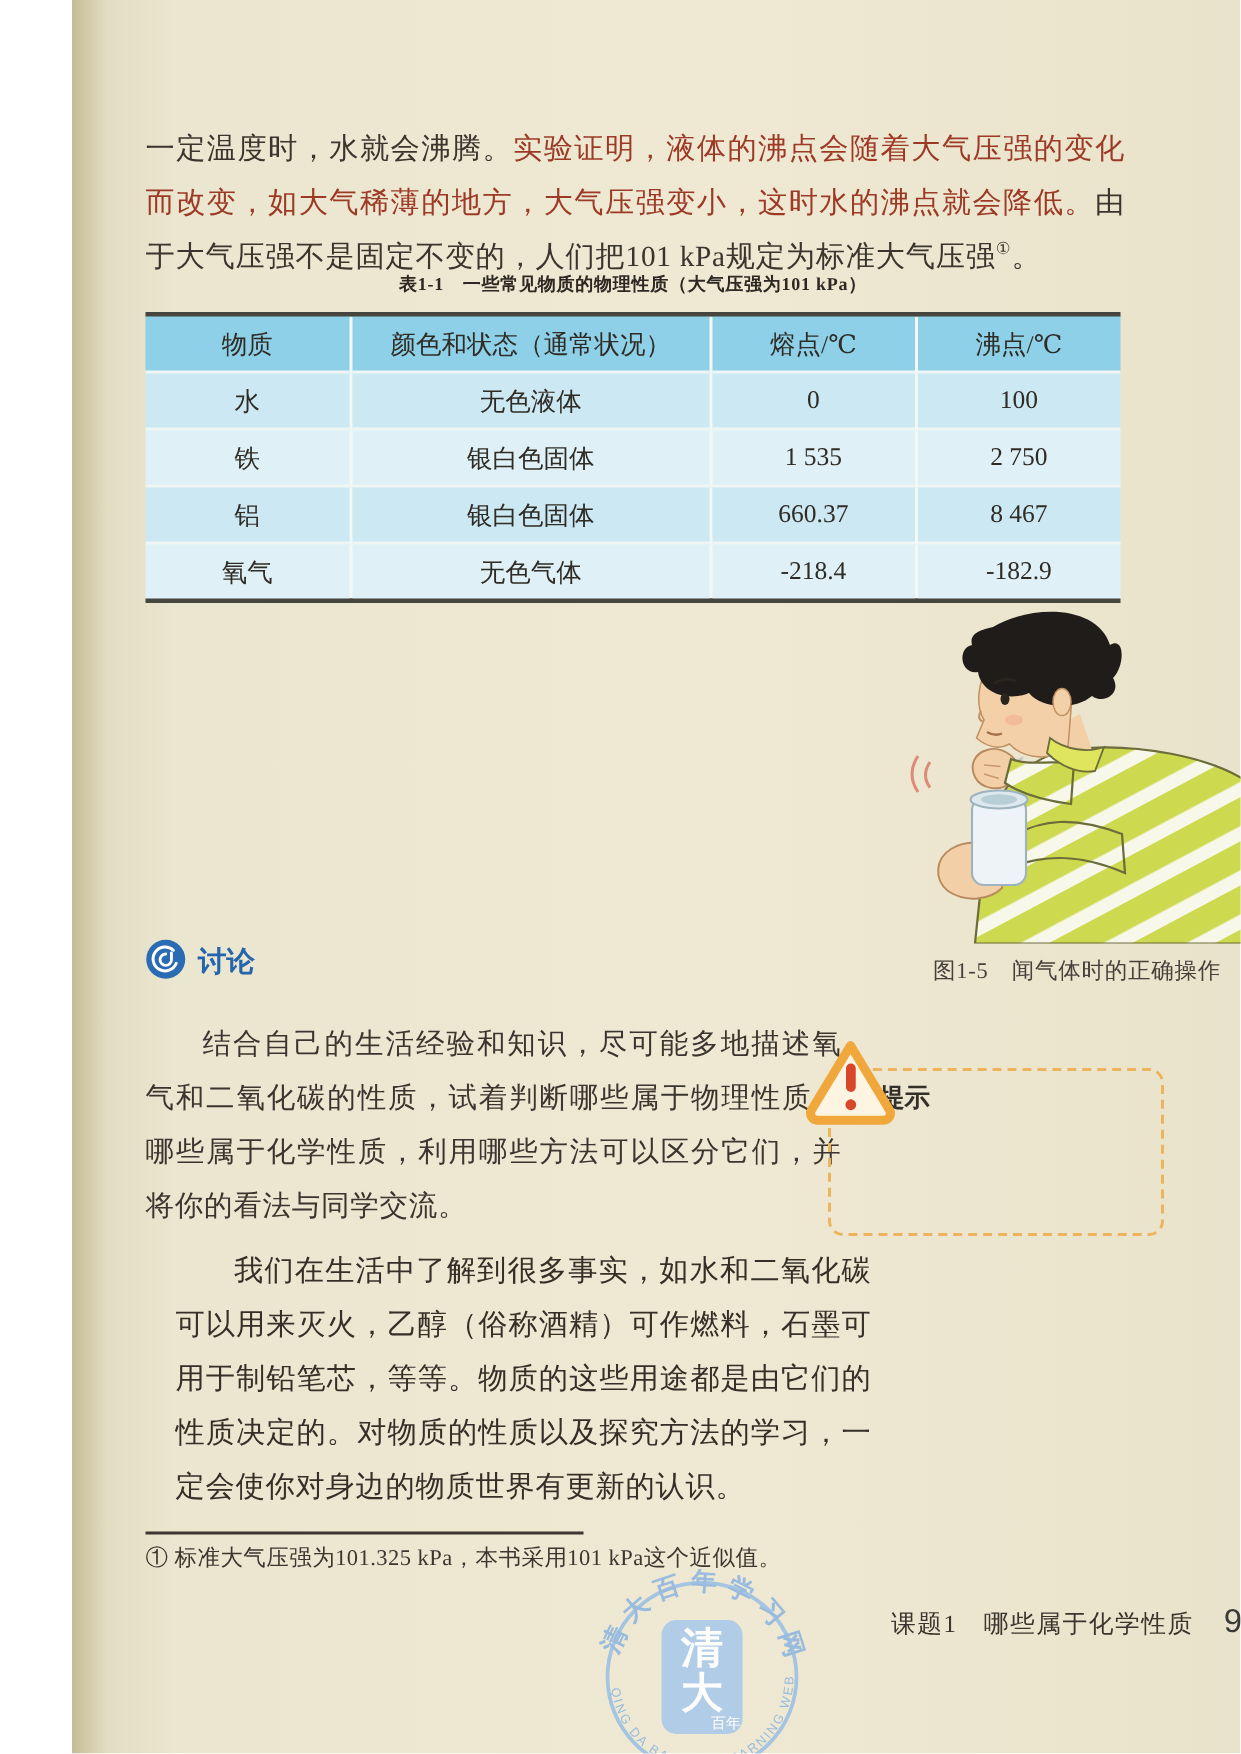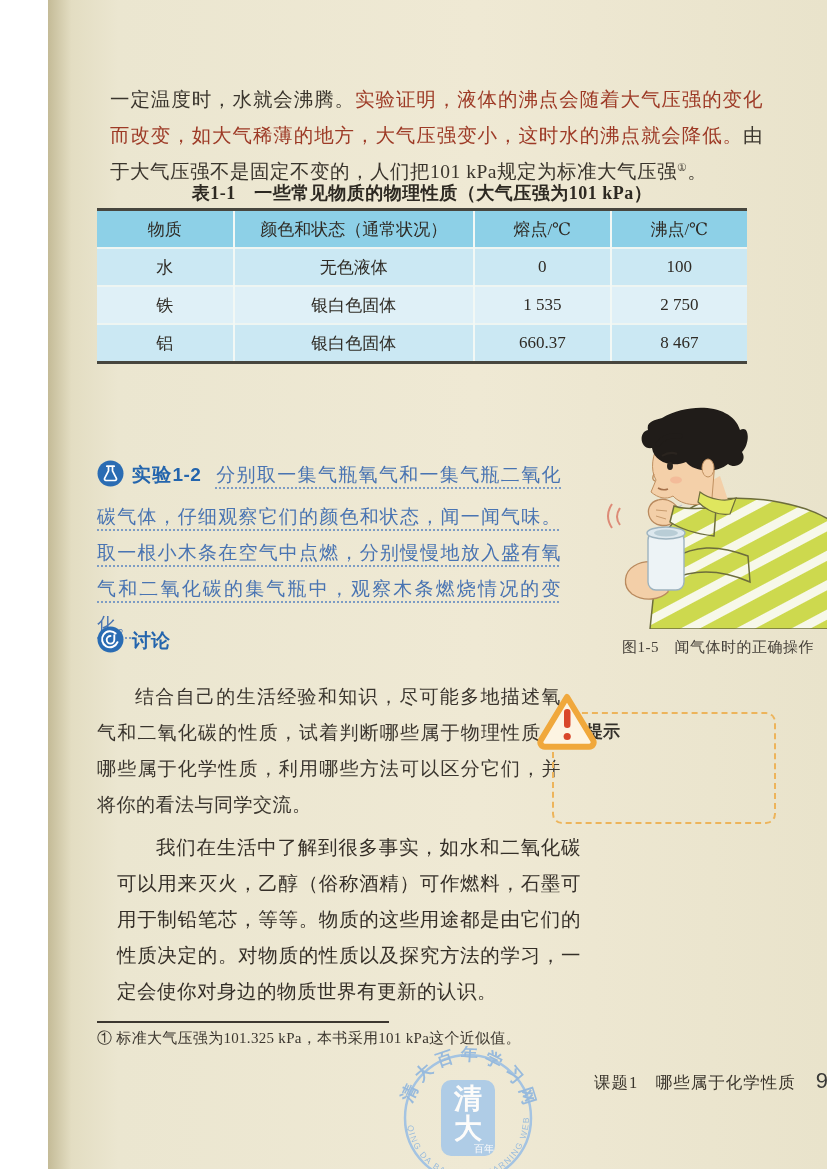--- a/index.html
+++ b/index.html
@@ -9,30 +9,30 @@
     font-family:"Liberation Serif","DejaVu Serif",serif;
     color:#39342c;
   }
   .page{
     position:absolute;left:48px;top:0;width:779px;height:1169px;
     background:linear-gradient(90deg,#c4bb97 0%,#e3ddc2 3%,#ebe6d0 9%,#efe9d4 55%,#e9e3cb 100%);
   }
   .abs{position:absolute;}
   
   .intro{
-    left:62px;top:58px;width:653px;
+    left:49px;top:58px;width:653px;
     font-size:19.5px;line-height:36px;text-align:justify;
     color:#3a352d;letter-spacing:.5px;margin-top:24px;
   }
   .intro .red{color:#9d3a26;}
   sup.note{font-size:11px;vertical-align:super;line-height:0;}
   
   .tbl-title{
     left:49px;top:181px;width:650px;text-align:center;
-    font-size:18px;font-weight:bold;color:#2d2922;letter-spacing:.5px;
+    font-size:12px;font-weight:bold;color:#2d2922;letter-spacing:.5px;
   }
   table.props{
     position:absolute;left:49px;top:208px;width:650px;
     border-collapse:collapse;table-layout:fixed;
     border-top:3px solid #47463e;border-bottom:3px solid #47463e;
     font-size:17px;color:#2f2b25;
   }
   table.props col.c1{width:21%;} table.props col.c2{width:37%;}
   table.props col.c3{width:21%;} table.props col.c4{width:21%;}
   table.props th,table.props td{
@@ -150,28 +150,29 @@
       <td>银白色固体</td>
       <td>1 535</td>
       <td>2 750</td>
     </tr>
     <tr class="ra">
       <td>铝</td>
       <td>银白色固体</td>
       <td>660.37</td>
       <td>8 467</td>
     </tr>
+    <tr class="rb">
+      <td>氧气</td>
+      <td>无色气体</td>
+      <td>-218.4</td>
+      <td>-182.9</td>
+    </tr>
   </tbody>
     </table>
 
-  <p class="abs experiment"><span class="exp-icon"><svg width="27" height="27" viewBox="0 0 27 27">
-          <circle cx="13.5" cy="13.5" r="13" fill="#2a6cb3"></circle>
-          <path d="M11.5 6.2v4.6L7.6 18.4a1.5 1.5 0 0 0 1.4 2.1h9a1.5 1.5 0 0 0 1.4-2.1L15.5 10.8V6.2" fill="none" stroke="#fff" stroke-width="1.7" stroke-linejoin="round"></path>
-          <path d="M9.8 6.2h7.4" stroke="#fff" stroke-width="1.7" stroke-linecap="round"></path>
-        </svg></span><span class="exp-title">实验1-2</span><span class="exp-text">分别取一集气瓶氧气和一集气瓶二氧化碳气体，仔细观察它们的颜色和状态，闻一闻气味。取一根小木条在空气中点燃，分别慢慢地放入盛有氧气和二氧化碳的集气瓶中，观察木条燃烧情况的变化。</span></p>
 
   <div class="abs figure">
     <svg width="240" height="225" viewBox="0 0 240 225">
       <defs>
         <pattern id="stripes" width="26" height="26" patternUnits="userSpaceOnUse" patternTransform="rotate(-28)">
           <rect width="26" height="26" fill="#cdd94e"></rect>
           <rect width="26" height="9" y="3" fill="#f7f8e9"></rect>
         </pattern>
       </defs>
 

